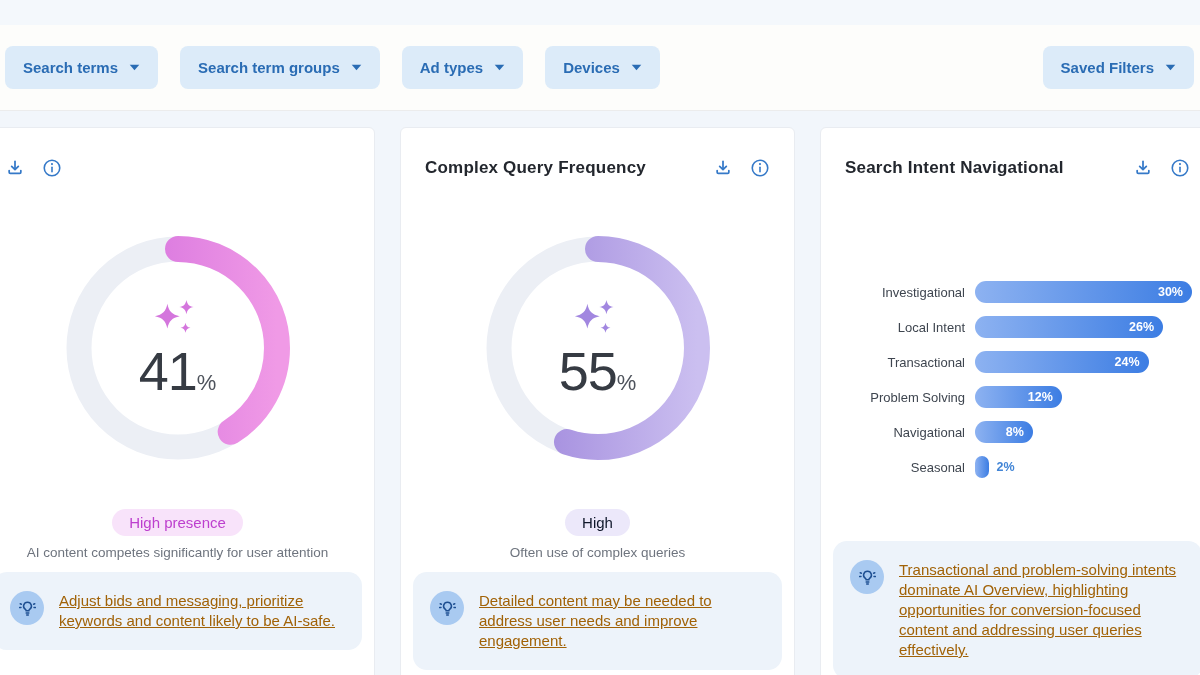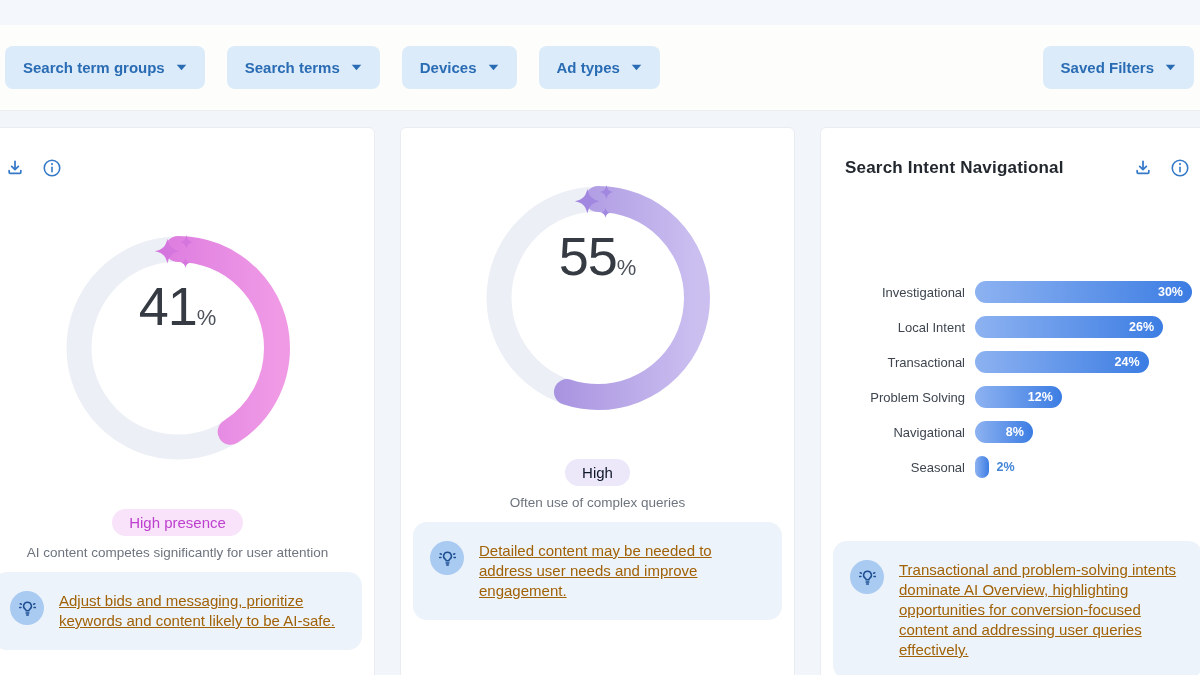--- a/index.html
+++ b/index.html
@@ -32,21 +32,21 @@
     display:flex; justify-content:space-between; align-items:center;
     padding:30px 24px 0 24px;
   }
   .card-title { font-size:17px; font-weight:700; color:#23272e; letter-spacing:.2px; }
   .card-icons { display:flex; gap:17px; align-items:center; }
   .icon-btn { background:none; border:none; cursor:pointer; padding:0; line-height:0; }
   
   .donut-wrap { position:relative; width:230px; height:230px; margin:55px auto 0; }
   .donut-center {
     position:absolute; inset:0; display:flex; flex-direction:column;
-    align-items:center; 
+    align-items:center; justify-content:center;
   }
   .sparkle { margin-bottom:4px; margin-right:6px; }
   .gauge-value { font-size:54px; font-weight:300; color:#363b43; line-height:1; letter-spacing:-1px; }
   .gauge-unit { font-size:22px; font-weight:400; color:#4d525b; letter-spacing:0; }
   .badge {
     display:block; width:fit-content; margin:46px auto 0;
     padding:5px 17px; border-radius:15px; font-size:15px; font-weight:500;
   }
   .card-desc {
     margin-top:9px; text-align:center; font-size:13.5px; color:#6e747e;
@@ -75,39 +75,39 @@
   .tip-bars { margin-top:63px; }
 </style>
 </head>
 <body>
 
 <div class="top-strip"></div>
 
 <div class="filter-bar">
   <div class="filter-group">
     <button class="filter-btn">
+      <span>Search terms</span>
+      <svg class="caret" width="11" height="7" viewBox="0 0 11 7">
+          <path d="M0.7 0.8 L5.5 6.2 L10.3 0.8 Z" fill="#2a6cb4"></path>
+        </svg>
+    </button>
+    <button class="filter-btn">
       <span>Search term groups</span>
       <svg class="caret" width="11" height="7" viewBox="0 0 11 7">
           <path d="M0.7 0.8 L5.5 6.2 L10.3 0.8 Z" fill="#2a6cb4"></path>
         </svg>
     </button>
     <button class="filter-btn">
-      <span>Search terms</span>
+      <span>Ad types</span>
       <svg class="caret" width="11" height="7" viewBox="0 0 11 7">
           <path d="M0.7 0.8 L5.5 6.2 L10.3 0.8 Z" fill="#2a6cb4"></path>
         </svg>
     </button>
     <button class="filter-btn">
       <span>Devices</span>
-      <svg class="caret" width="11" height="7" viewBox="0 0 11 7">
-          <path d="M0.7 0.8 L5.5 6.2 L10.3 0.8 Z" fill="#2a6cb4"></path>
-        </svg>
-    </button>
-    <button class="filter-btn">
-      <span>Ad types</span>
       <svg class="caret" width="11" height="7" viewBox="0 0 11 7">
           <path d="M0.7 0.8 L5.5 6.2 L10.3 0.8 Z" fill="#2a6cb4"></path>
         </svg>
     </button>
   </div>
   <button class="filter-btn saved-filters">
     <span>Saved Filters</span>
     <svg class="caret" width="11" height="7" viewBox="0 0 11 7">
         <path d="M0.7 0.8 L5.5 6.2 L10.3 0.8 Z" fill="#2a6cb4"></path>
       </svg>
@@ -168,20 +168,39 @@
               <path d="M3 8.4l-1.3.2"></path>
             <path d="M15.6 5.2l1.2-.5"></path>
               <path d="M16 8.4l1.3.2"></path>
           </svg>
         </span>
         <span class="tip-text">Adjust bids and messaging, prioritize keywords and content likely to be AI-safe.</span>
       </div>
     </div>
 
     <div class="card">
+      <div class="card-header">
+        <div class="card-title">Complex Query Frequency</div>
+        <div class="card-icons">
+          <button class="icon-btn">
+            <svg width="20" height="20" viewBox="0 0 24 24" fill="none" stroke="#3579c8" stroke-width="2.1" stroke-linecap="round" stroke-linejoin="round">
+                <path d="M12 4v9"></path>
+                <path d="M8 10l4 4 4-4"></path>
+                <path d="M5 15v2.2c0 .7.6 1.3 1.3 1.3h11.4c.7 0 1.3-.6 1.3-1.3V15"></path>
+              </svg>
+          </button>
+          <button class="icon-btn">
+            <svg width="20" height="20" viewBox="0 0 24 24" fill="none" stroke="#3579c8" stroke-width="1.9">
+                <circle cx="12" cy="12" r="9.3"></circle>
+                <path d="M12 11v5.5" stroke-linecap="round"></path>
+                <circle cx="12" cy="7.3" r="1.25" fill="#3579c8" stroke="none"></circle>
+              </svg>
+          </button>
+        </div>
+      </div>
       <div class="donut-wrap">
         <svg width="230" height="230" viewBox="0 0 230 230">
           <defs>
             <linearGradient class="donut-grad" id="grad-donut-1" x1="0" y1="0" x2="0" y2="1">
               <stop offset="0%" stop-color="#9b82da"></stop>
                 <stop offset="100%" stop-color="#cbbff0"></stop>
             </linearGradient>
           </defs>
           <circle class="donut-track" cx="115" cy="115" r="99" fill="none" stroke-width="25" stroke="#eceff5"></circle>
           <circle class="donut-arc" cx="115" cy="115" r="99" fill="none" stroke="url(#grad-donut-1)" stroke-width="26" stroke-linecap="round" transform="rotate(-90 115 115)" stroke-dasharray="342.1194399759285 622.0353454107791"></circle>

